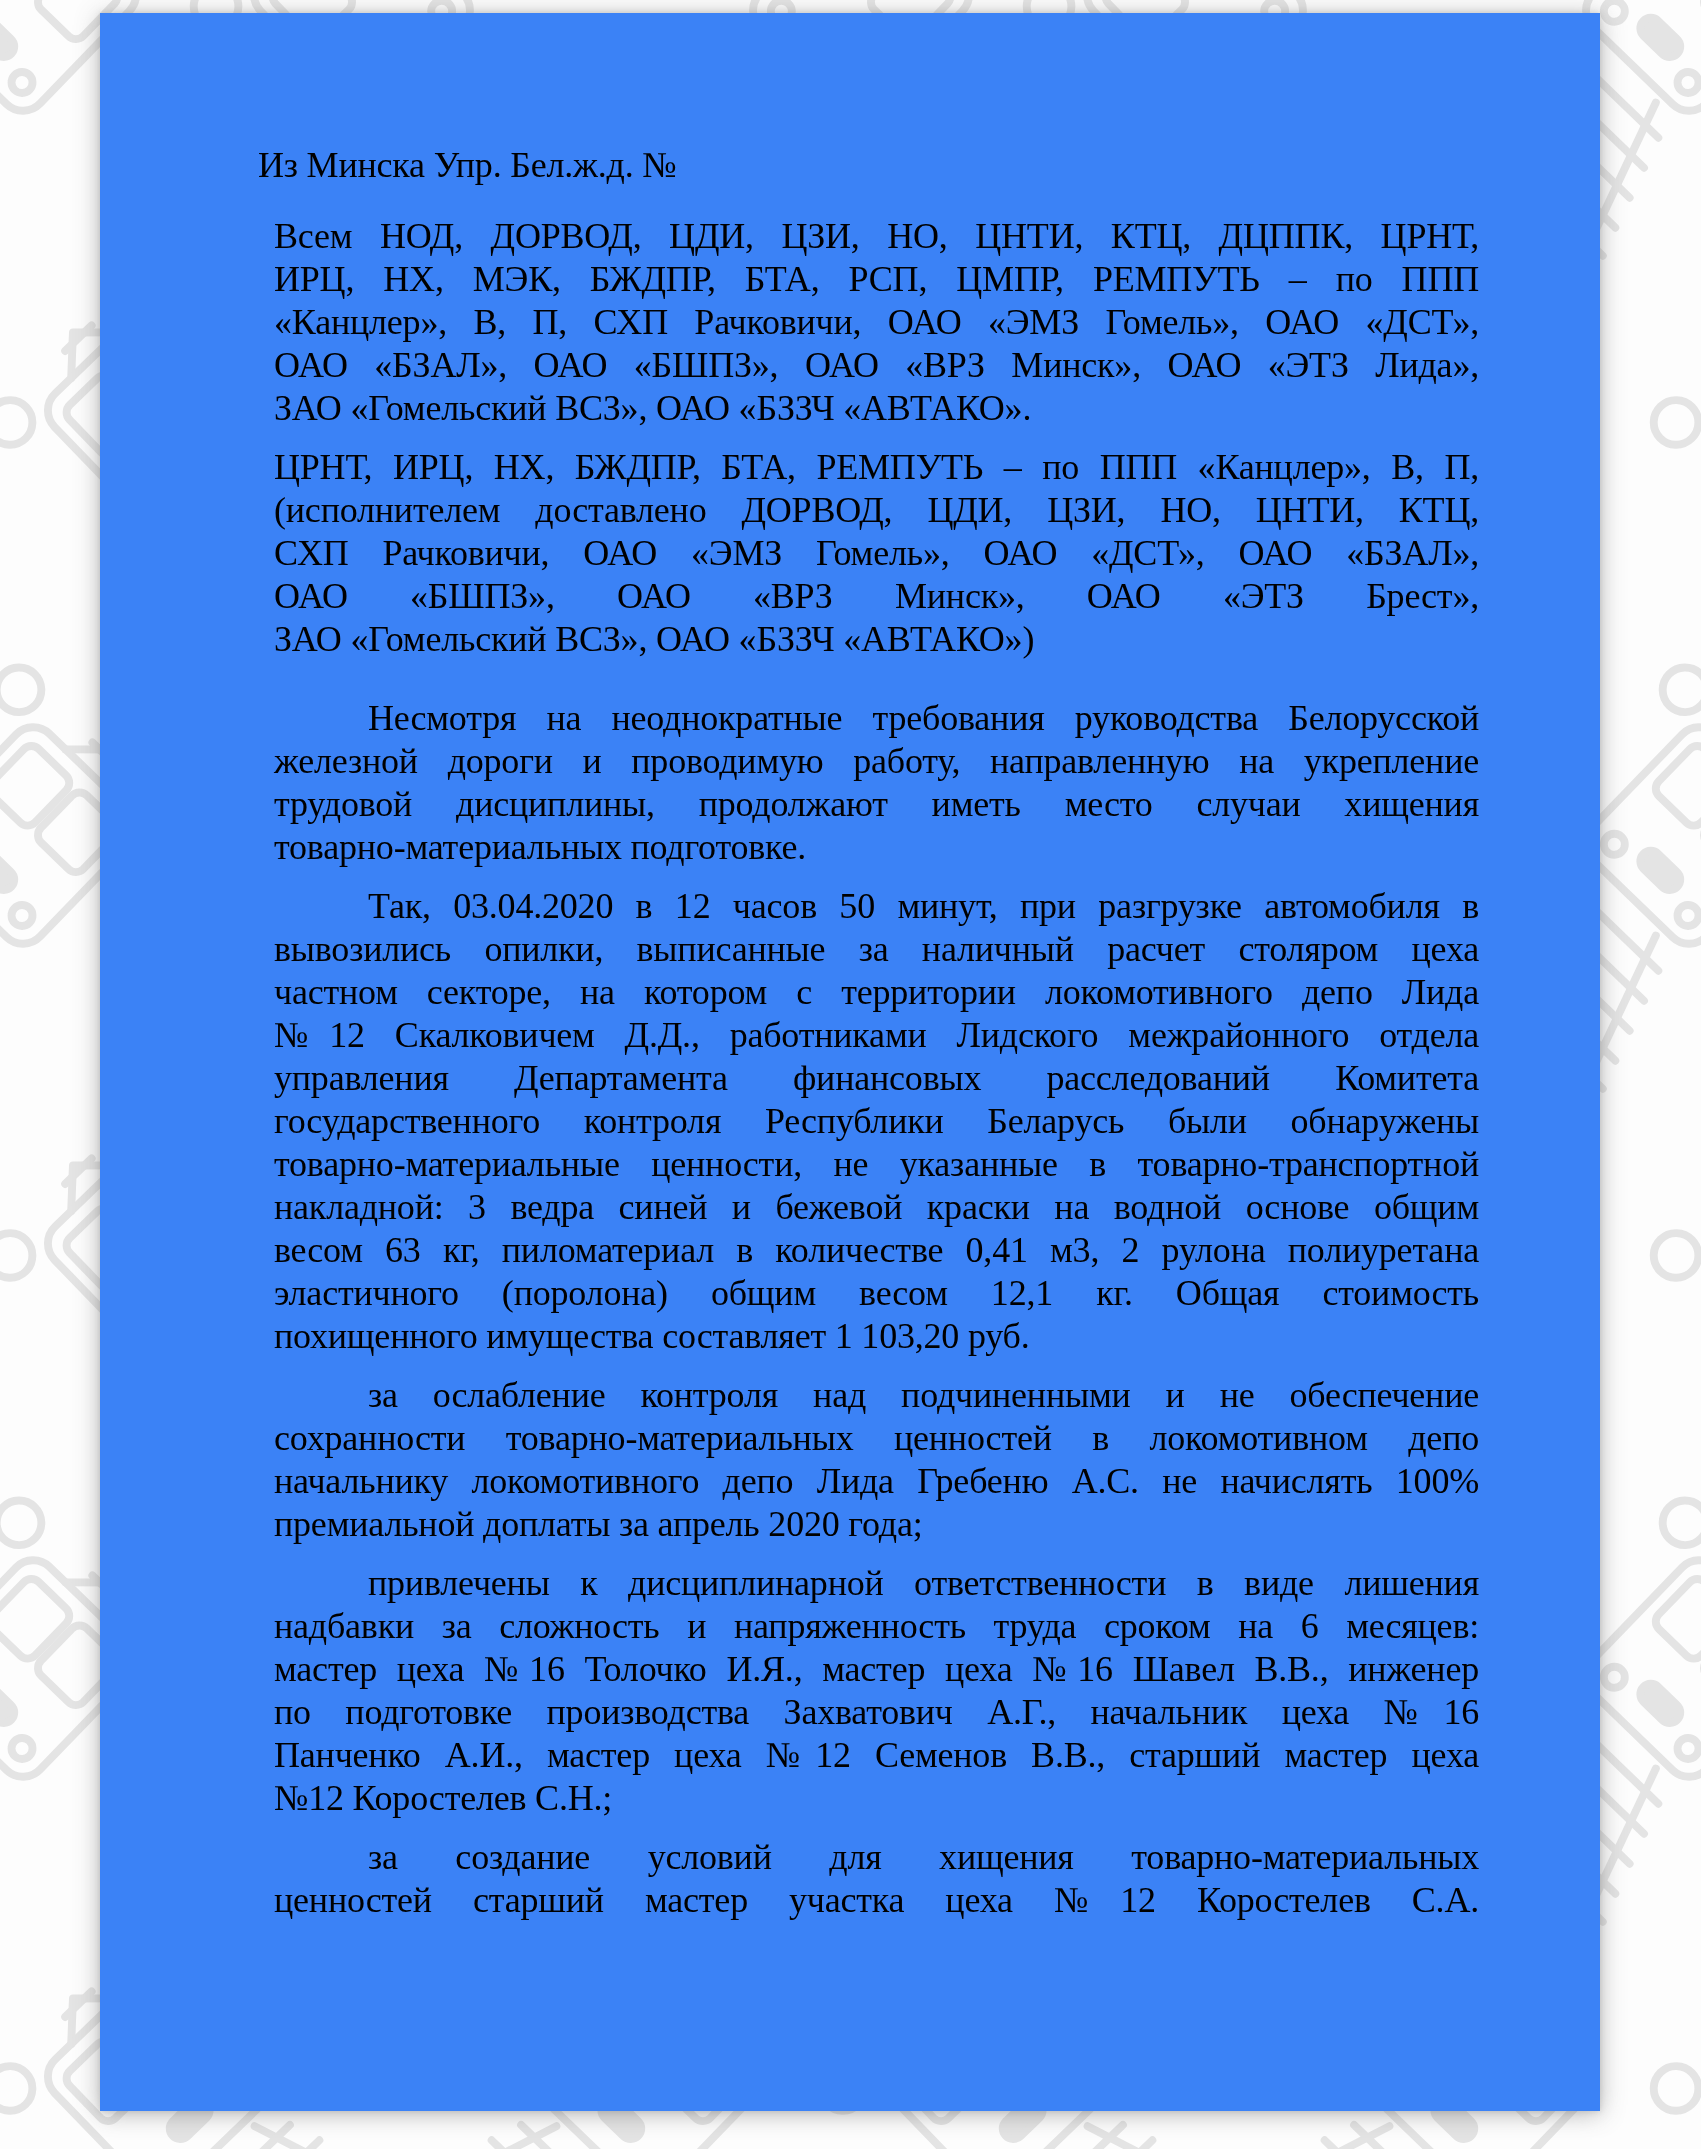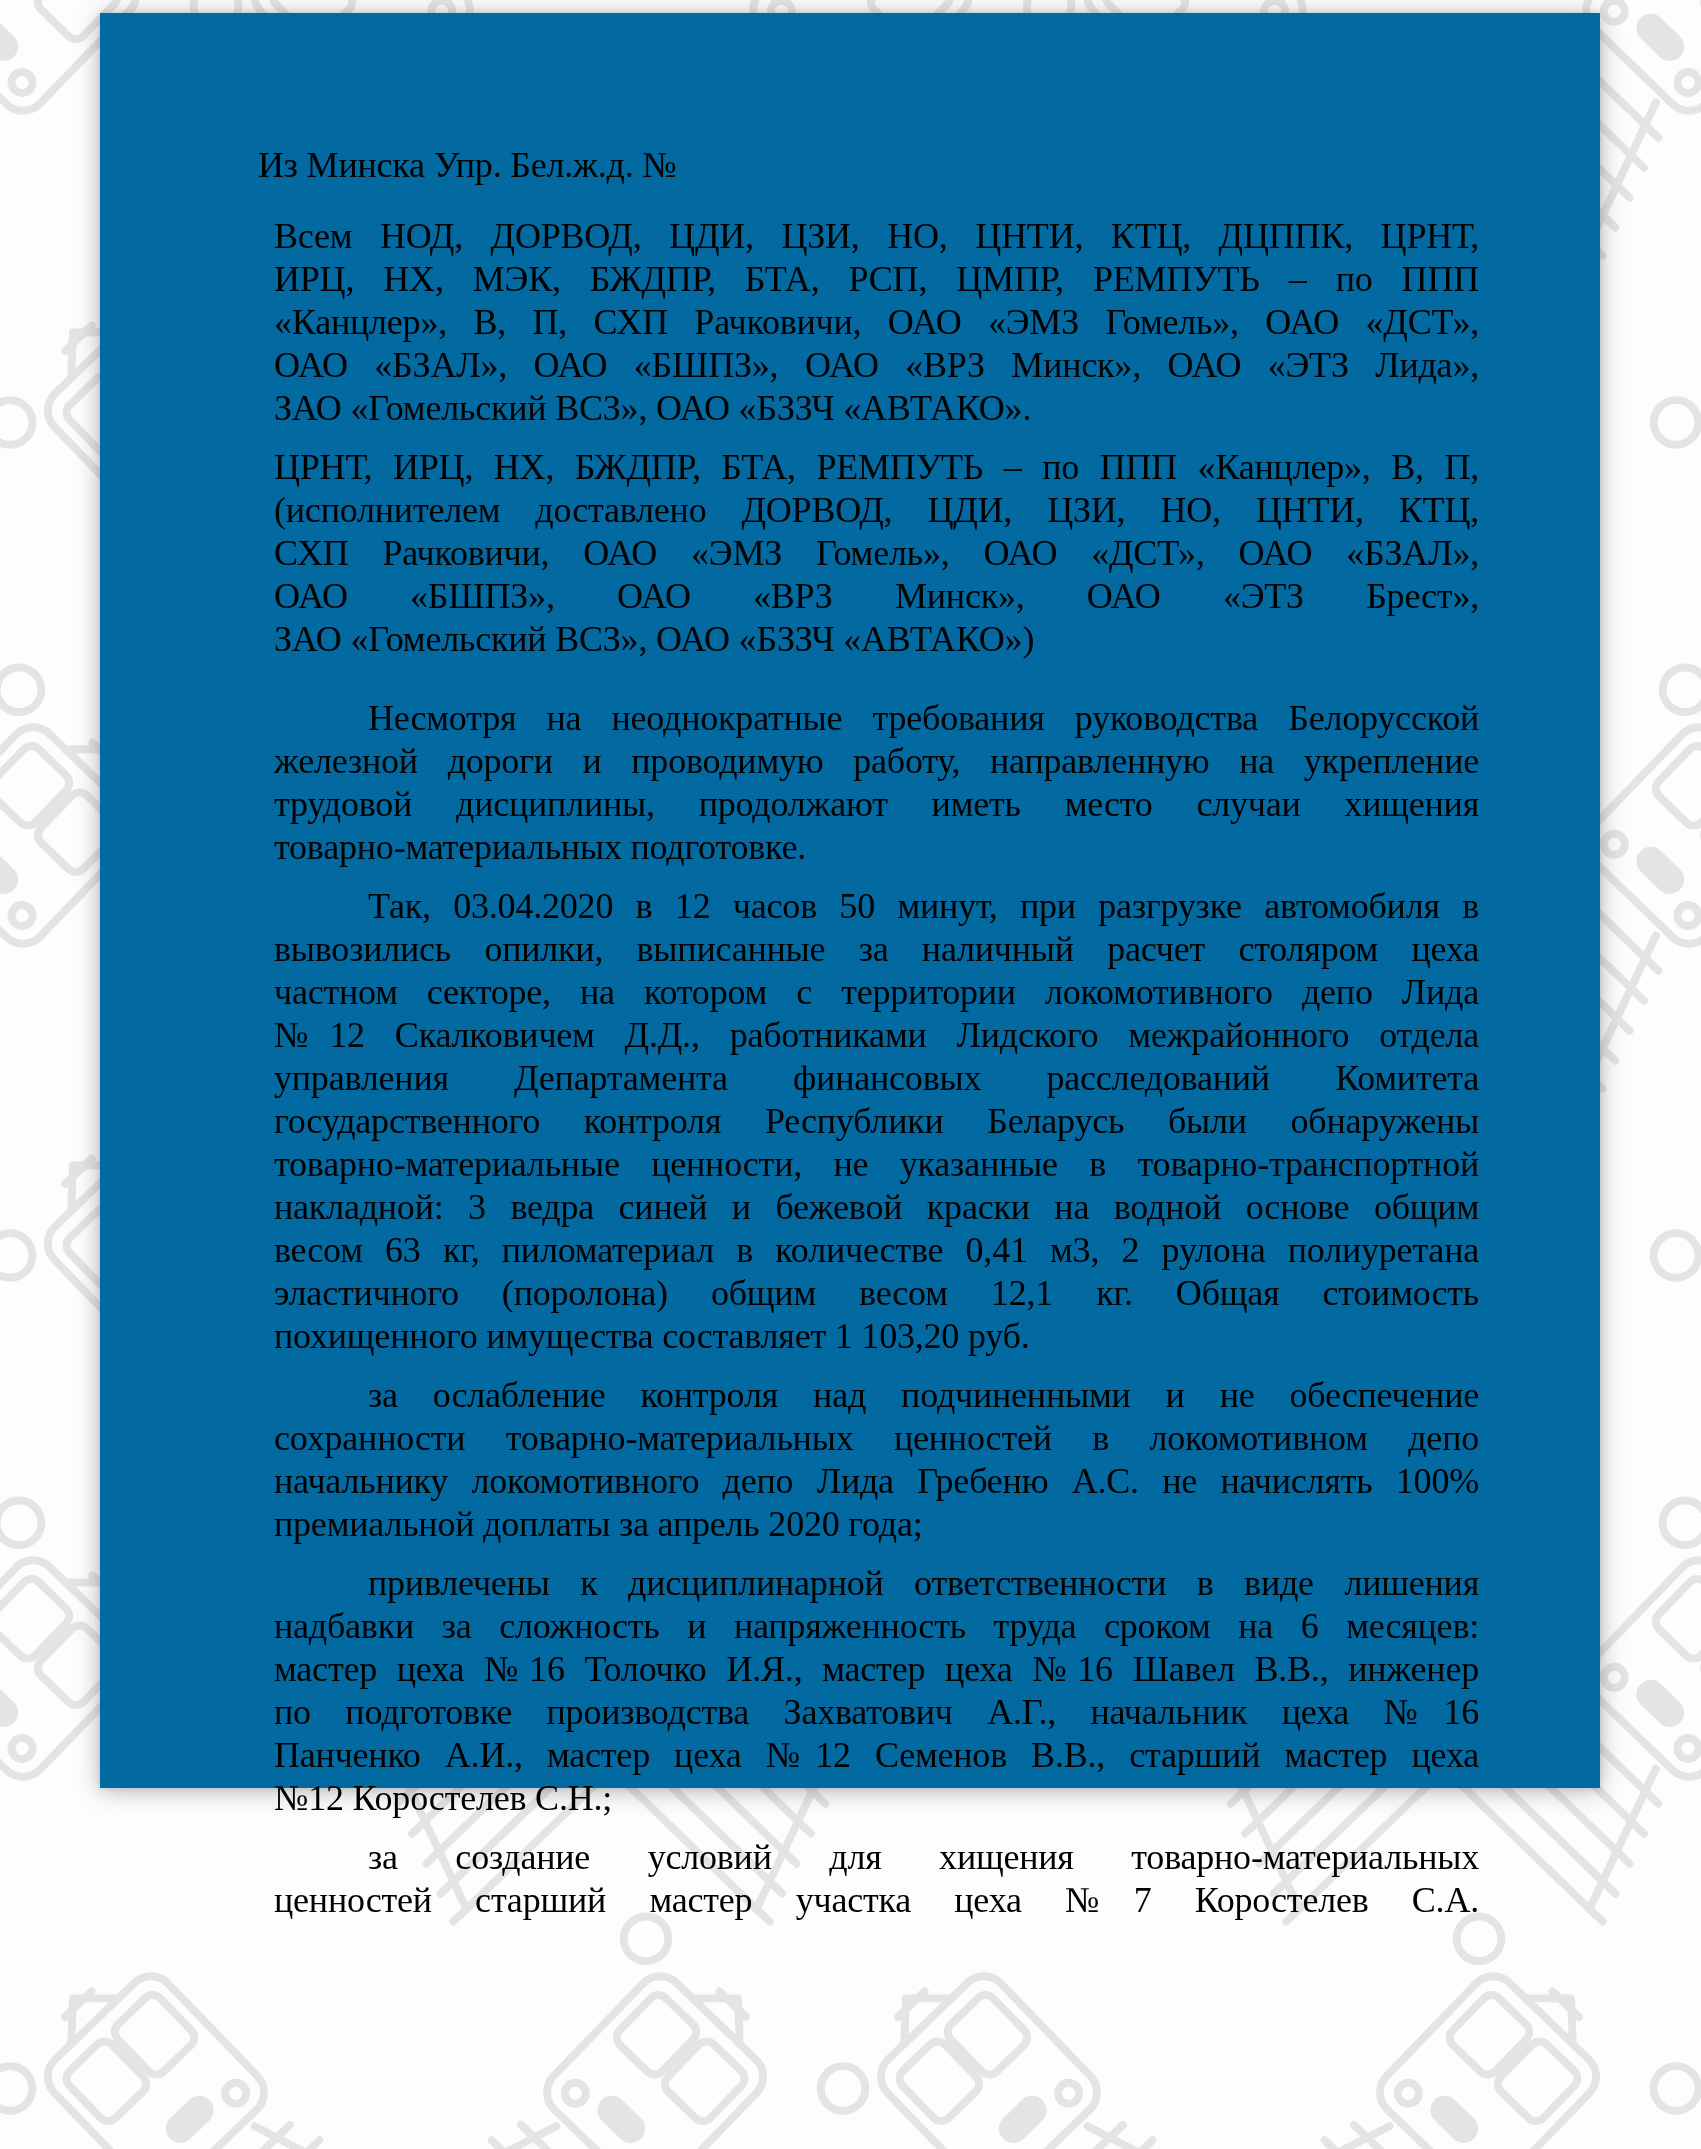--- a/index.html
+++ b/index.html
@@ -17,22 +17,22 @@
   }
   #watermark-layer svg.wm{
     position:absolute;
     width:296px;height:394px;
     overflow:visible;
   }
   
   .sheet{
     position:absolute;
     left:100px;top:13.4px;
-    width:1500px;height:1775px;
-    background:#0369a1;
+    width:1500px;height:2098px;
+    background:#3b82f6;
     box-shadow:0 2.7px 23px rgba(90,90,90,.45), 0 0 5.4px rgba(120,120,120,.25);
     z-index:1;
   }
   .content{
     position:absolute;
     left:158px;right:105px;top:131px;
     color:#000;
     font-size:36px;
     line-height:43px;
     letter-spacing:-0.2px;
@@ -226,18 +226,18 @@
         <div class="para">
           <div class="line firstline-indent">привлечены к дисциплинарной ответственности в виде лишения</div>
           <div class="line">надбавки за сложность и напряженность труда сроком на 6 месяцев:</div>
           <div class="line">мастер цеха №16 Толочко И.Я., мастер цеха №16 Шавел В.В., инженер</div>
           <div class="line">по подготовке производства Захватович А.Г., начальник цеха №16</div>
           <div class="line">Панченко А.И., мастер цеха №12 Семенов В.В., старший мастер цеха</div>
           <div class="line lastline">№12 Коростелев С.Н.;</div>
         </div>
         <div class="para">
           <div class="line firstline-indent">за создание условий для хищения товарно-материальных</div>
-          <div class="line lastline stretch">ценностей старший мастер участка цеха №7 Коростелев С.А.</div>
+          <div class="line lastline stretch">ценностей старший мастер участка цеха №12 Коростелев С.А.</div>
         </div>
       </div>
   </div>
 </div>
 
 
 </body></html>

